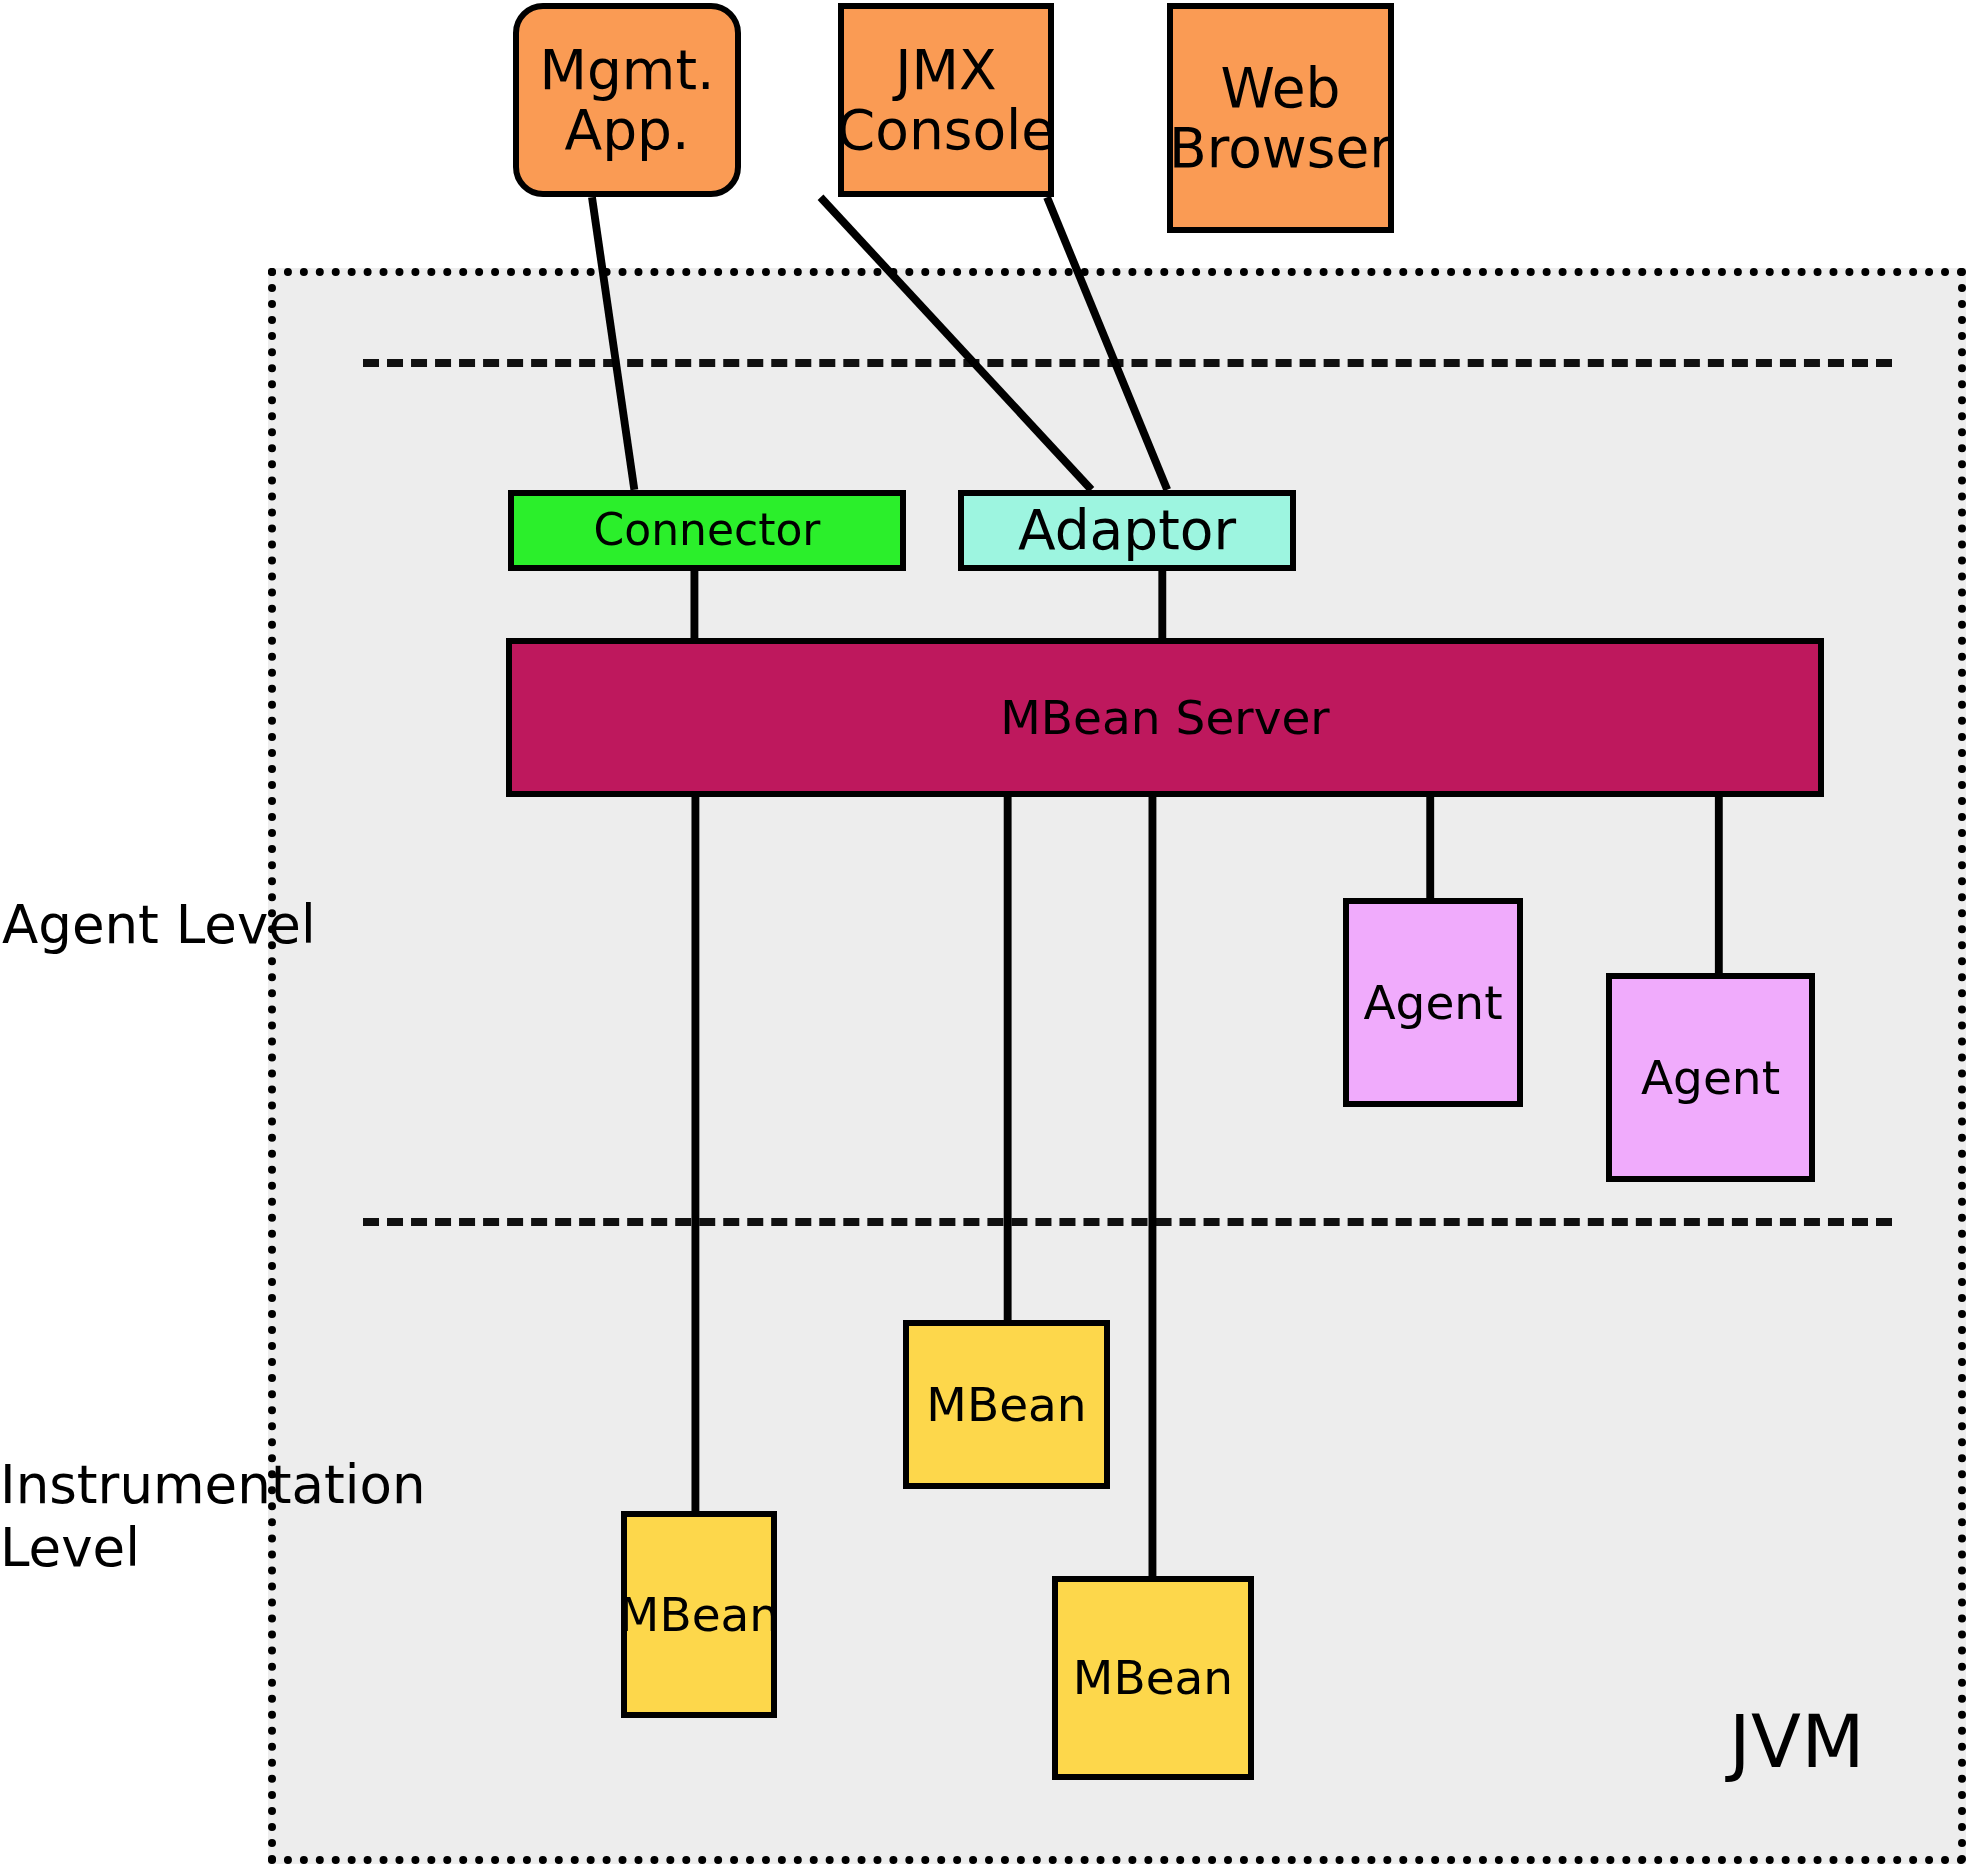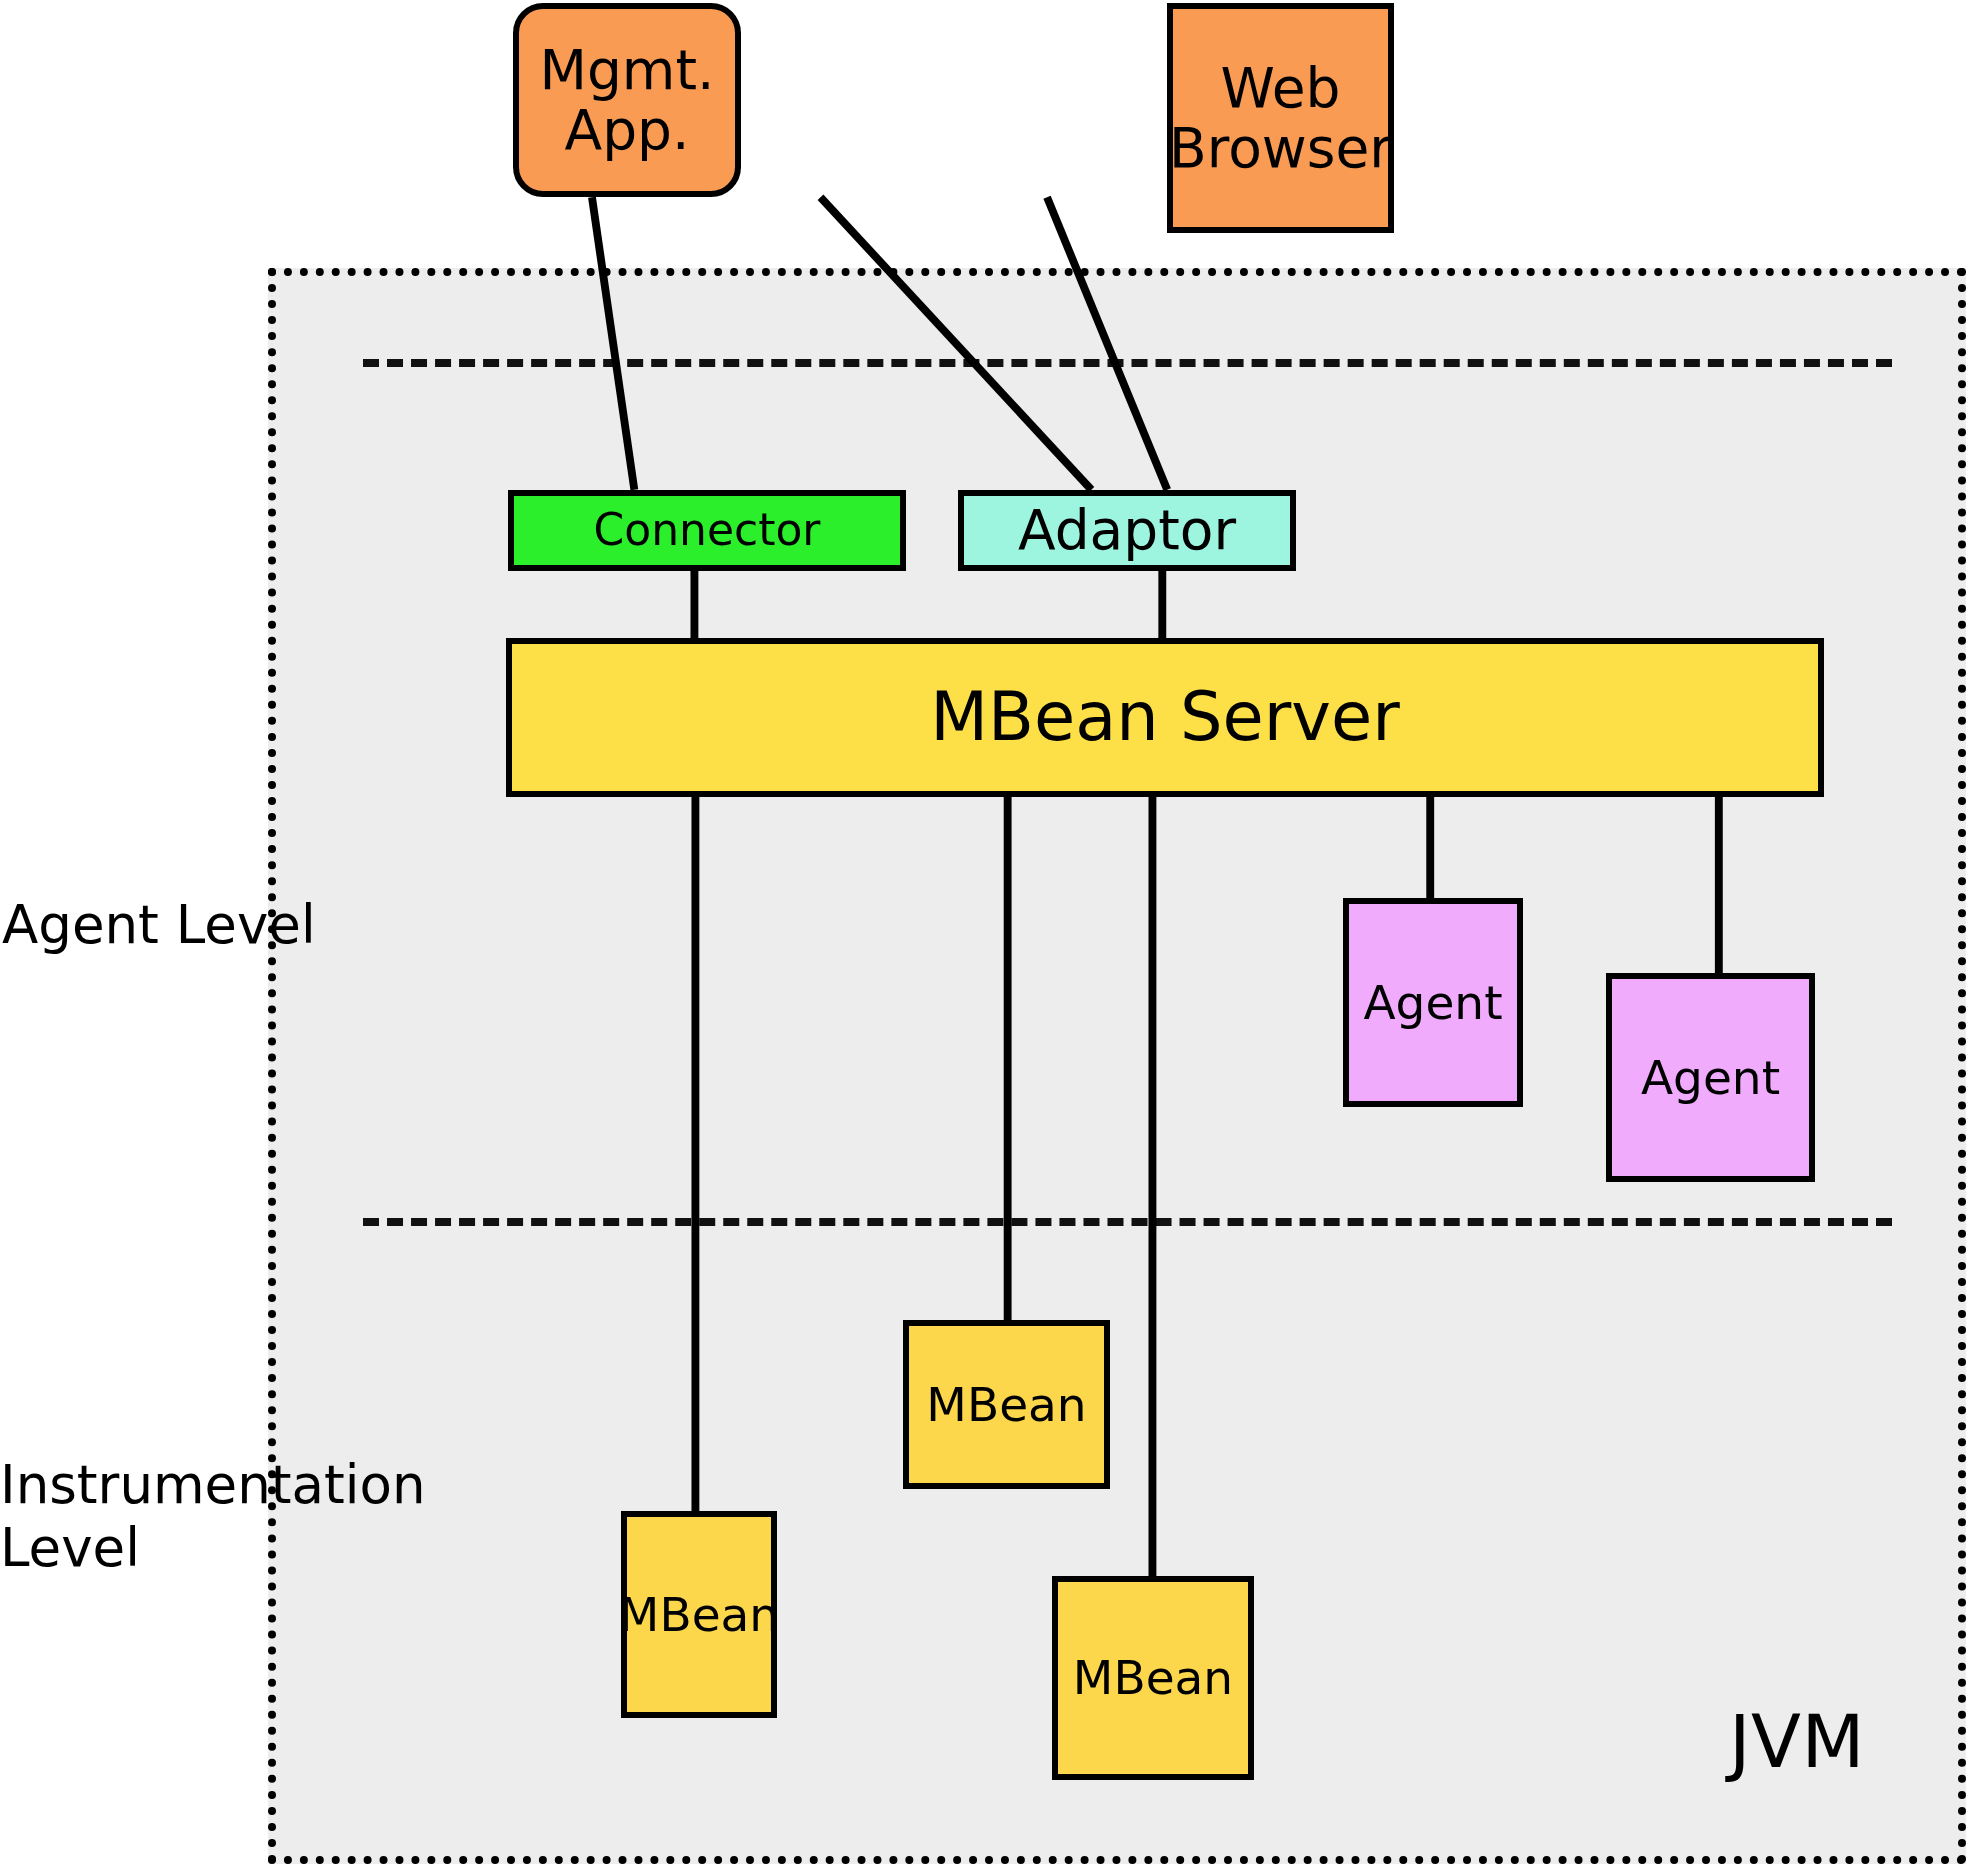--- a/index.html
+++ b/index.html
@@ -77,22 +77,22 @@
   }
   .connector-box {
     background: #2bef2b;
     font-size: 44px;
   }
   .adaptor-box {
     background: #9df5e0;
     font-size: 55px;
   }
   .mbean-server-box {
-    background: #fde047;
-    font-size: 67px;
+    background: #be185d;
+    font-size: 47px;
   }
   .agent-box {
     background: #f0abfc;
     font-size: 47px;
   }
   .mbean-box {
     background: #fdd74b;
     font-size: 47px;
   }
   
@@ -140,20 +140,22 @@
     </g>
   </svg>
 
   <div class="tier-label tier-agent">Agent Level</div>
   <div class="tier-label tier-instr">Instrumentation
 Level</div>
 
   <div class="node client-box" style="left:513px; top:3px; width:228px; height:194px;border-radius:30px;">Mgmt.
 App.</div>
 
+  <div class="node client-box" style="left:838px; top:3px; width:216px; height:194px;">JMX
+Console</div>
 
   <div class="node client-box" style="left:1167px; top:3px; width:227px; height:230px;">Web
 Browser</div>
 
   <div class="node connector-box" style="left:508px; top:490px; width:398px; height:81px;">Connector</div>
 
   <div class="node adaptor-box" style="left:958px; top:490px; width:338px; height:81px;">Adaptor</div>
 
   <div class="node mbean-server-box" style="left:506px; top:638px; width:1318px; height:159px;">MBean Server</div>
 

